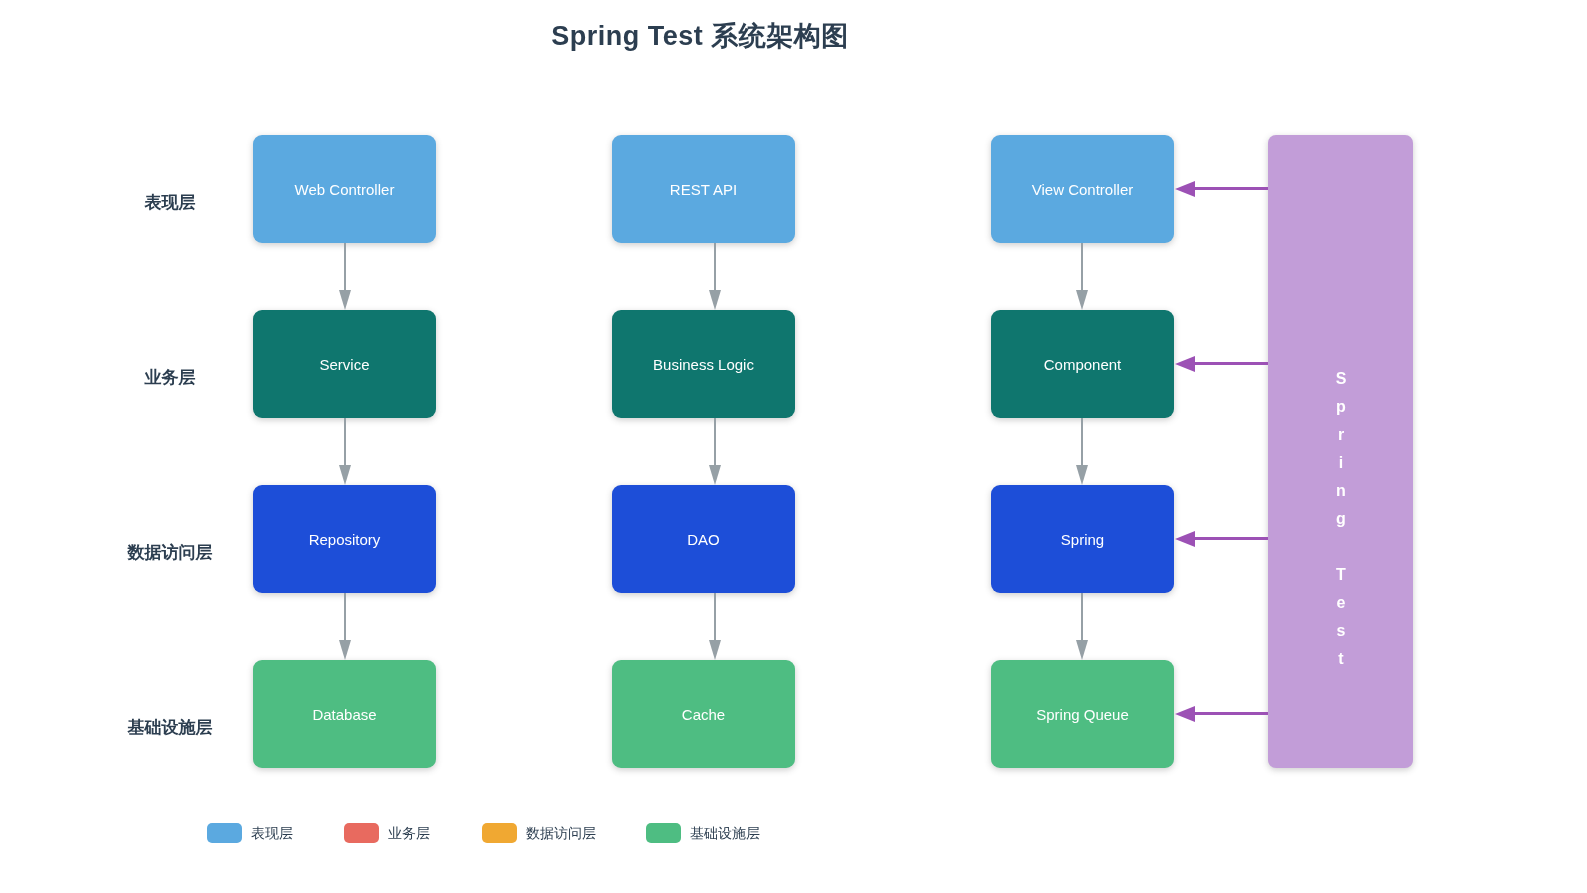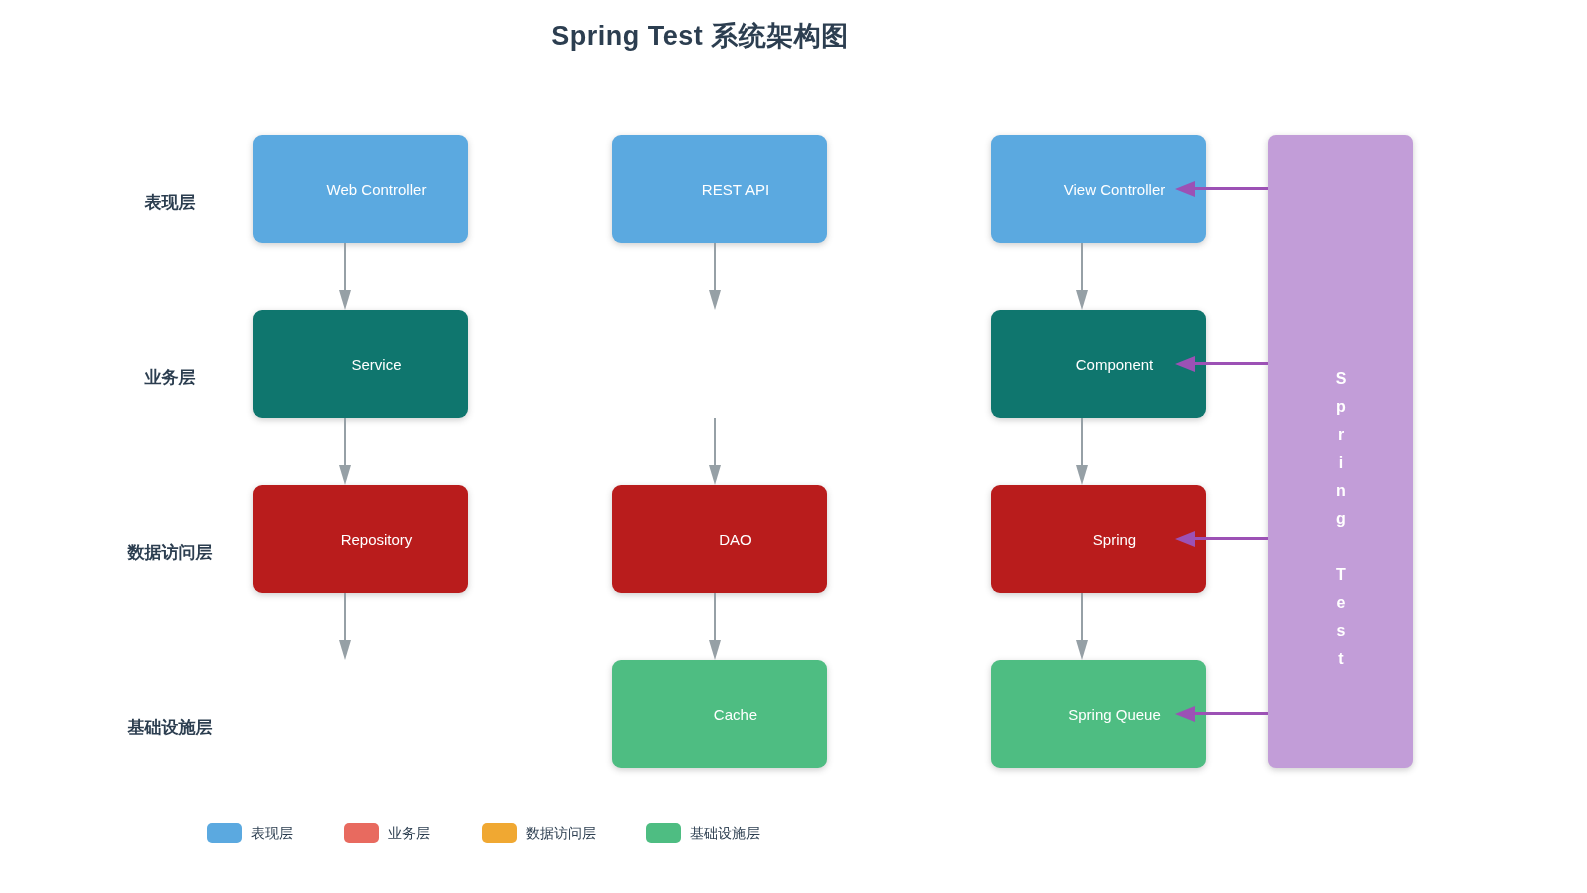--- a/index.html
+++ b/index.html
@@ -17,26 +17,25 @@
     font-size:17px; font-weight:bold; color:#2C3E50; line-height:24px;
   }
   .rl1{top:191px} .rl2{top:366px} .rl3{top:541px} .rl4{top:716px}
 
   
   .node {
     position:absolute; width:183px; height:108px; border-radius:9px;
     display:flex; align-items:center; justify-content:center;
     color:#ffffff; font-size:15px; text-align:center;
     box-shadow:0 2px 6px rgba(60,60,60,0.25);
-    padding-left:32px;
   }
   .col1{left:253px} .col2{left:612px} .col3{left:991px}
   .row1{top:135px} .row2{top:310px} .row3{top:485px} .row4{top:660px}
   .blue{background:#5BA9E0} .red{background:#0f766e}
-  .orange{background:#b91c1c} .green{background:#4EBD82}
+  .orange{background:#1d4ed8} .green{background:#4EBD82}
 
   
   .panel {
     position:absolute; left:1268px; top:135px; width:145px; height:633px;
     background:#C29DD8; border-radius:8px;
     box-shadow:0 2px 6px rgba(60,60,60,0.25);
     display:flex; align-items:center; justify-content:center;
   }
   .vtext {
     writing-mode:vertical-lr; text-orientation:upright; white-space:pre;
@@ -85,22 +84,24 @@
   <div class="title">Spring Test 系统架构图</div>
 
   <div class="rlabel rl1">表现层</div>
   <div class="rlabel rl2">业务层</div>
   <div class="rlabel rl3">数据访问层</div>
   <div class="rlabel rl4">基础设施层</div>
 
   <div class="node blue col1 row1">Web Controller</div>
   <div class="node red col1 row2">Service</div>
   <div class="node orange col1 row3">Repository</div>
+  <div class="node green col1 row4">Database</div>
 
   <div class="node blue col2 row1">REST API</div>
+  <div class="node red col2 row2">Business Logic</div>
   <div class="node orange col2 row3">DAO</div>
   <div class="node green col2 row4">Cache</div>
 
   <div class="node blue col3 row1">View Controller</div>
   <div class="node red col3 row2">Component</div>
   <div class="node orange col3 row3">Spring</div>
   <div class="node green col3 row4">Spring Queue</div>
 
   <div class="panel">
     <span class="vtext">Spring Test</span>

